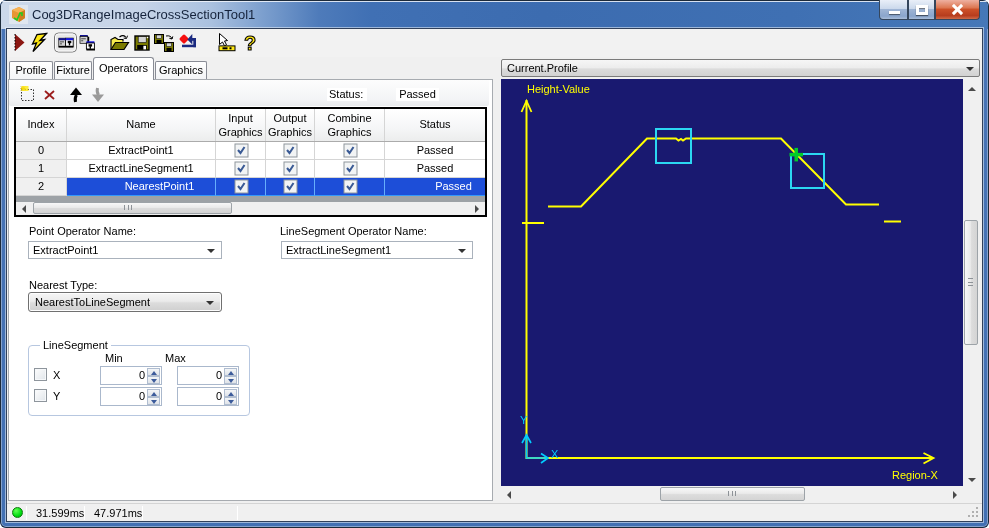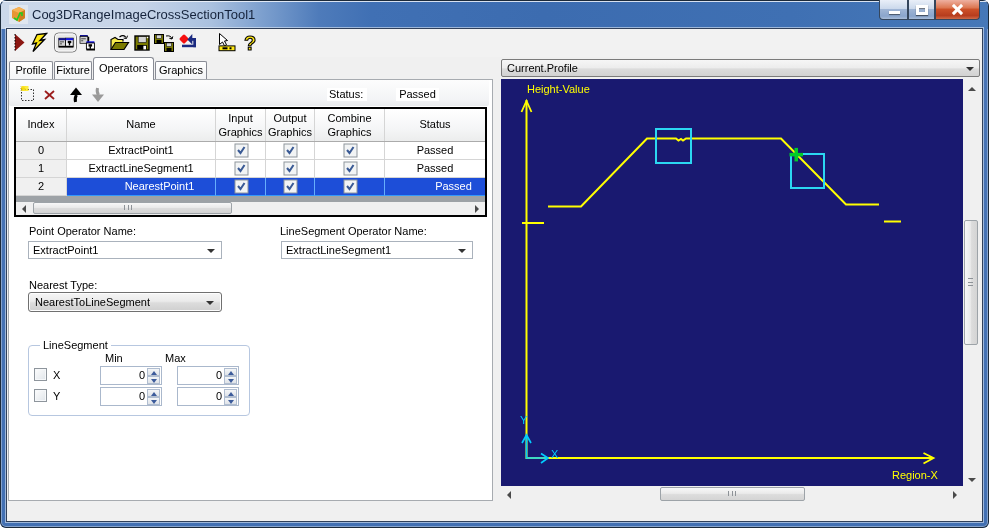--- a/index.html
+++ b/index.html
@@ -377,14 +377,33 @@
       <div class="sbthumb sbthumbv" style="left:1px;top:141px;width:14px;height:125px;"></div>
       <div class="gripV" style="left:5px;top:199px;"></div>
     </div>
     <div id="hsb" class="sbtrack" style="left:494px;top:457px;width:462px;height:17px;">
       <div class="arr" style="left:6px;top:4.5px;border-top:4px solid transparent;border-bottom:4px solid transparent;border-right:4px solid #4a4a4a;"></div>
       <div class="arr" style="right:6px;top:4.5px;border-top:4px solid transparent;border-bottom:4px solid transparent;border-left:4px solid #4a4a4a;"></div>
       <div class="sbthumb" style="left:159px;top:1px;width:145px;height:14px;"></div>
       <div class="gripH" style="left:227px;top:5px;"></div>
     </div>
     <div class="sbtrack" style="left:956px;top:457px;width:17px;height:17px;"></div>
+    <div id="statusbar">
+      <div style="position:absolute;left:5px;top:3px;width:11px;height:11px;border-radius:50%;background:radial-gradient(circle at 35% 30%,#66ff55,#00dd11 60%,#00a00c);border:1px solid #0a7a0a;"></div>
+      <div class="sep" style="left:19px;"></div>
+      <div style="position:absolute;left:29px;top:3px;font-size:11px;">31.599ms</div>
+      <div class="sep" style="left:77px;"></div>
+      <div style="position:absolute;left:87px;top:3px;font-size:11px;">47.971ms</div>
+      <div class="sep" style="left:135px;"></div>
+      <div class="sep" style="left:230px;"></div>
+      <svg width="12" height="12" viewBox="0 0 12 12" style="position:absolute;left:961px;top:3px;">
+        <g fill="#b0b0b0">
+          <rect x="8" y="8" width="2" height="2"></rect>
+            <rect x="8" y="4" width="2" height="2"></rect>
+            <rect x="8" y="0" width="2" height="2"></rect>
+          <rect x="4" y="8" width="2" height="2"></rect>
+            <rect x="4" y="4" width="2" height="2"></rect>
+          <rect x="0" y="8" width="2" height="2"></rect>
+        </g>
+      </svg>
+    </div>
   </div>
 </div>
 
 </body></html>

